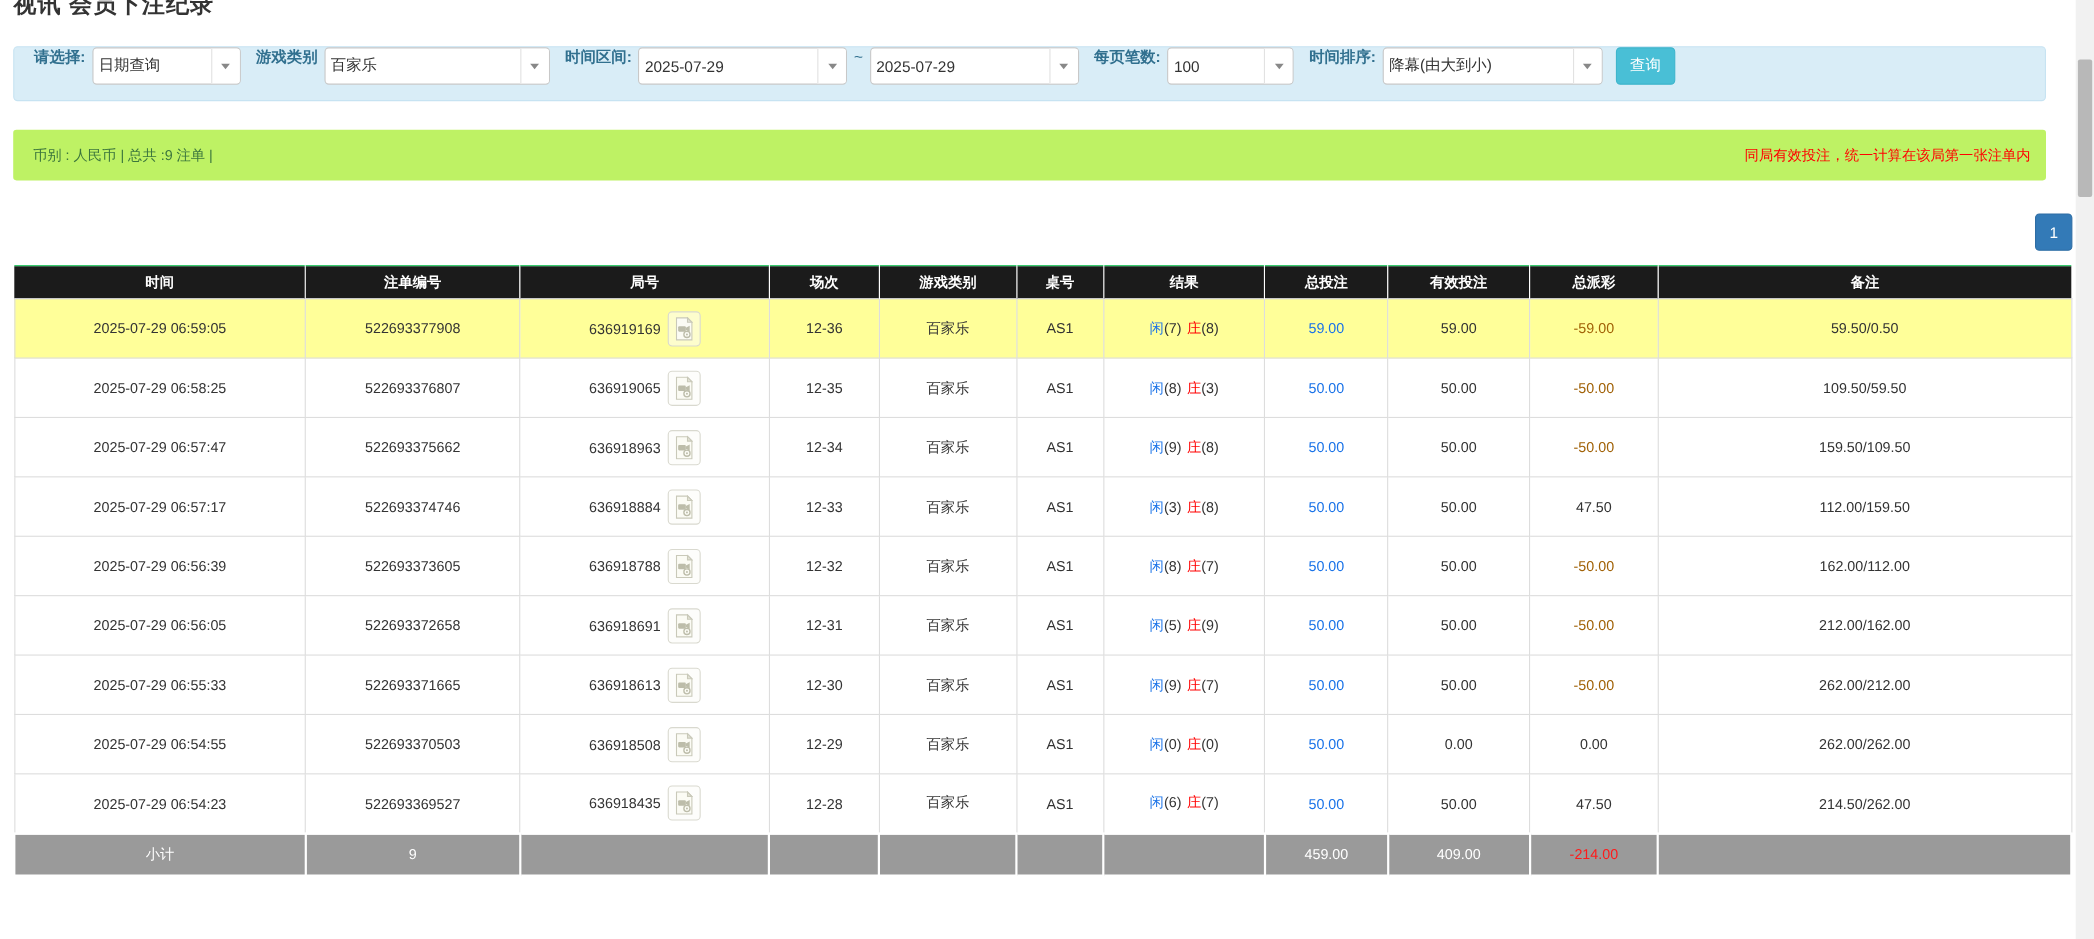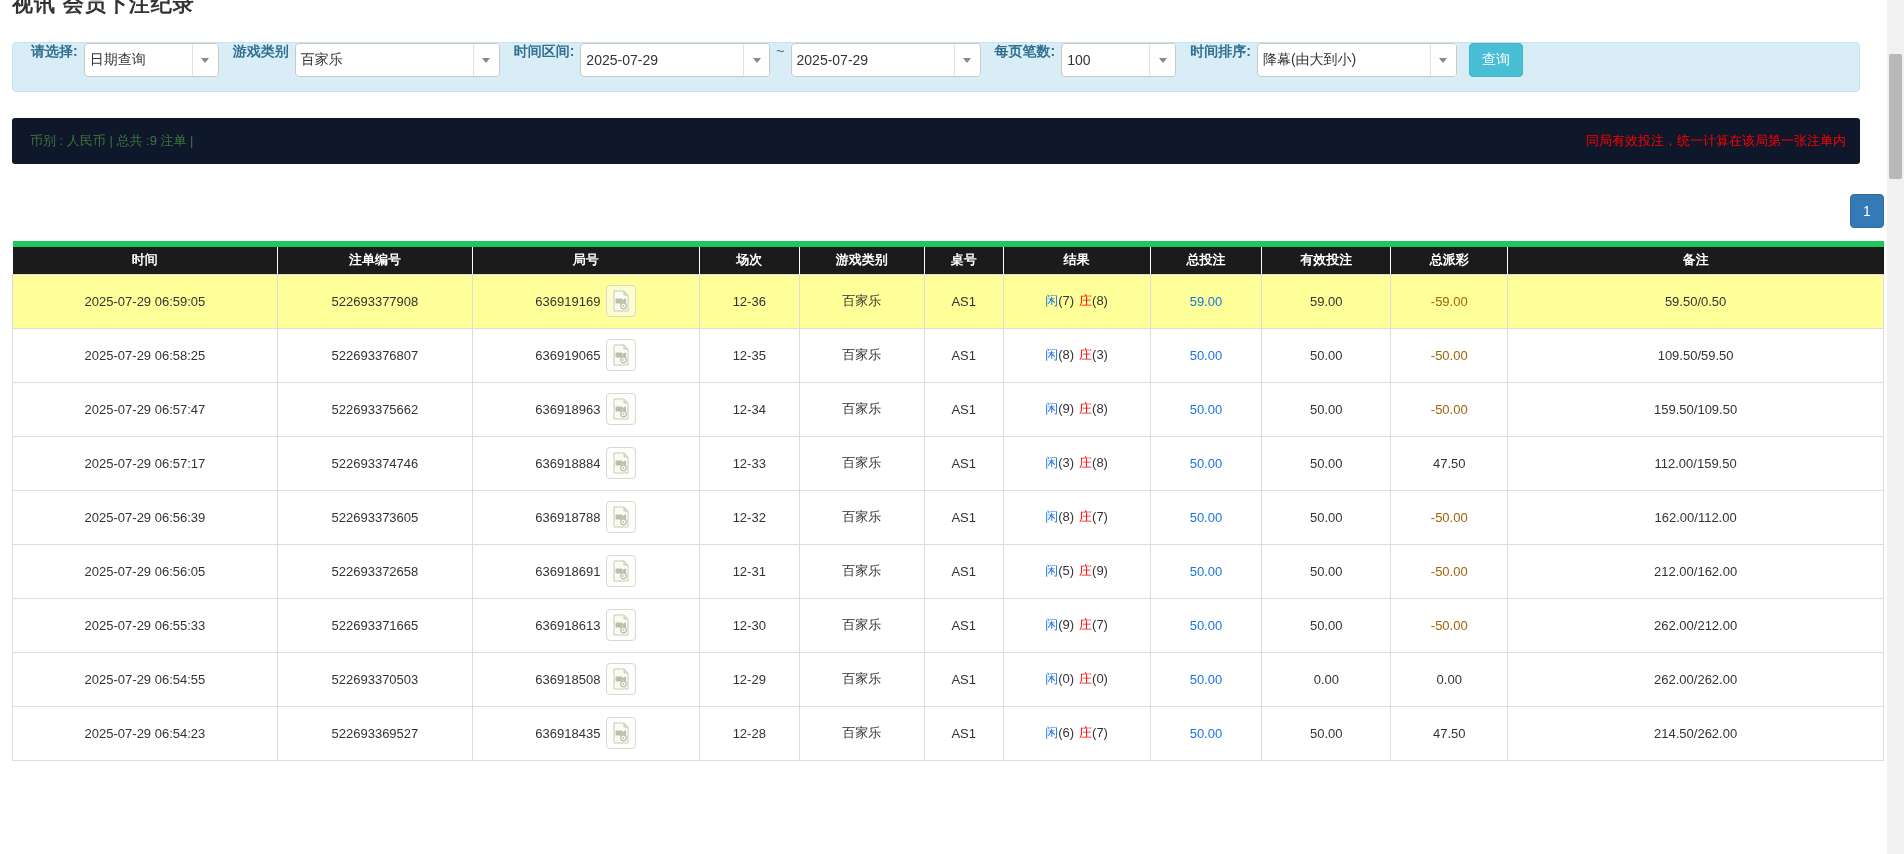--- a/index.html
+++ b/index.html
@@ -27,38 +27,38 @@
   .combo-text { flex:1; display:flex; align-items:center; padding:0 5px; font-size:14px; color:#333; }
   .combo-arrow { width:26px; display:flex; align-items:center; justify-content:center; border-left:1px solid #e2e2e2; background:#fff; cursor:pointer; }
   .combo-arrow i { width:0; height:0; border-left:4px solid transparent; border-right:4px solid transparent; border-top:5px solid #888; }
   .btn-search {
     margin-left:12px; width:54px; height:34px; background:#49bfd6; border:1px solid #3fb5cc;
     border-radius:4px; color:#fff; font-size:14px; cursor:pointer;
   }
 
   
   .summary-bar {
-    margin:26px 44px 0 12px; height:46px; background:#0f172a; border-radius:3px;
+    margin:26px 44px 0 12px; height:46px; background:#bef264; border-radius:3px;
     display:flex; align-items:center; justify-content:space-between; padding:0 14px 0 18px;
   }
   .summary-left { color:#3c763d; font-size:13px; }
   .summary-right { color:#ff0000; font-size:13px; }
 
   
   .pagination { margin:30px 0 0 12px; width:1872px; height:34px; text-align:right; }
   .page-btn {
     width:34px; height:34px; background:#337ab7; border:1px solid #2e6da4; border-radius:4px;
     color:#fff; font-size:14px; cursor:pointer;
   }
 
   
   table.records { margin:13px 0 0 12px; width:1872px; border-collapse:collapse; table-layout:fixed; font-size:13px; }
   thead th {
     background:#1b1b1b; color:#fff; height:30px; font-weight:bold; font-size:13px;
-    border-right:1px solid #fff; border-top:6px solid #22c55e;
+    border-right:1px solid #fff; border-top:1px solid #22c55e;
   }
   thead th:last-child { border-right:none; }
   tbody td { height:54px; text-align:center; border:1px solid #ddd; background:#fff; color:#333; }
   tbody tr.hl td { background:#ffff99; }
   .blue { color:#1a73e8; }
   .neg { color:#a16207; }
   .res-p { color:#1a73e8; }
   .res-b { color:#ff0000; margin-left:5px; }
   .video-btn {
     display:inline-flex; align-items:center; justify-content:center; width:30px; height:32px;
@@ -402,18 +402,31 @@
     <td>
       <span class="res-p">闲</span><span>(6)</span><span class="res-b">庄</span><span>(7)</span>
     </td>
     <td class="blue">50.00</td>
     <td>50.00</td>
     <td>47.50</td>
     <td>214.50/262.00</td>
   </tr>
     </tbody>
   <tfoot>
+    <tr>
+      <td>小计</td>
+      <td>9</td>
+      <td></td>
+      <td></td>
+      <td></td>
+      <td></td>
+      <td></td>
+      <td>459.00</td>
+      <td>409.00</td>
+      <td class="neg">-214.00</td>
+      <td></td>
+    </tr>
   </tfoot>
 </table>
 
 <div class="scrollbar">
   <div class="thumb"></div>
 </div>
 
 </body></html>

